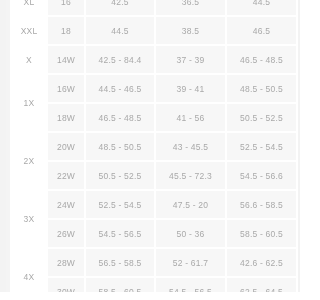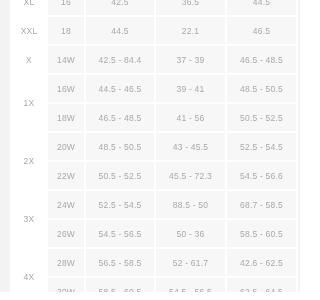--- a/index.html
+++ b/index.html
@@ -120,21 +120,21 @@
             <td class="grp" rowspan="1">XL</td>
             <td>16</td>
             <td>42.5</td>
             <td>36.5</td>
             <td>44.5</td>
           </tr>
           <tr>
             <td class="grp" rowspan="1">XXL</td>
             <td>18</td>
             <td>44.5</td>
-            <td>22.1</td>
+            <td>38.5</td>
             <td>46.5</td>
           </tr>
           <tr>
             <td class="grp" rowspan="1">X</td>
             <td>14W</td>
             <td>42.5 - 84.4</td>
             <td>37 - 39</td>
             <td>46.5 - 48.5</td>
           </tr>
           <tr>
@@ -160,22 +160,22 @@
           <tr>
             <td>22W</td>
             <td>50.5 - 52.5</td>
             <td>45.5 - 72.3</td>
             <td>54.5 - 56.6</td>
           </tr>
           <tr>
             <td class="grp" rowspan="2">3X</td>
             <td>24W</td>
             <td>52.5 - 54.5</td>
-            <td>88.5 - 50</td>
-            <td>68.7 - 58.5</td>
+            <td>47.5 - 20</td>
+            <td>56.6 - 58.5</td>
           </tr>
           <tr>
             <td>26W</td>
             <td>54.5 - 56.5</td>
             <td>50 - 36</td>
             <td>58.5 - 60.5</td>
           </tr>
           <tr>
             <td class="grp" rowspan="2">4X</td>
             <td>28W</td>

